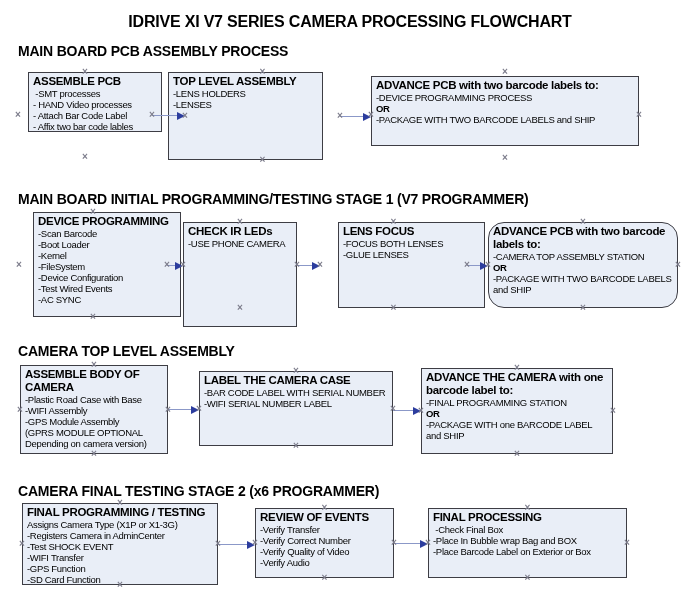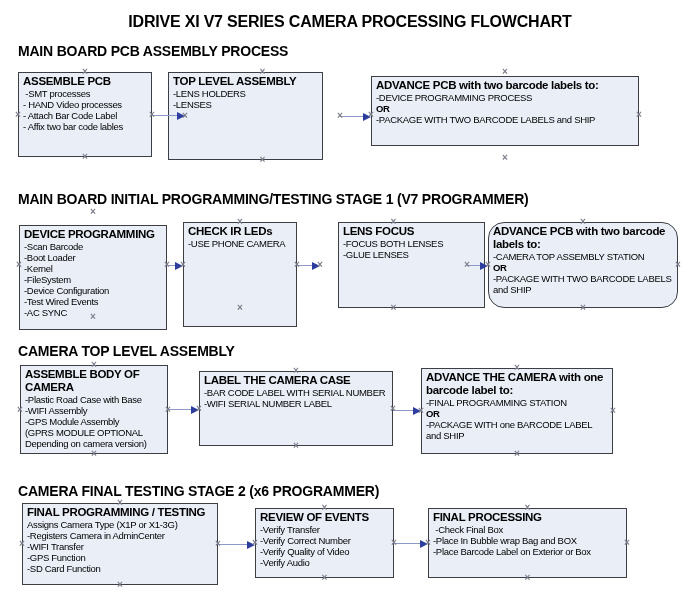--- a/index.html
+++ b/index.html
@@ -41,21 +41,21 @@
     border-left:8px solid #2c3d9e;border-top:4px solid transparent;border-bottom:4px solid transparent;
   }
 </style>
 </head>
 <body>
 
 <div class="canvas">
   <div class="main-title">IDRIVE XI V7 SERIES CAMERA PROCESSING FLOWCHART</div>
   <div id="diagram">
       <div class="section-heading" style="left: 18px; top: 43px;">MAIN BOARD PCB ASSEMBLY PROCESS</div>
-      <div class="node" style="left: 18px; top: 72px; width: 134px; height: 85px;">
+      <div class="node" style="left: 28px; top: 72px; width: 134px; height: 60px;">
         <div class="node-title-line">ASSEMBLE PCB</div>
         <div class="node-text-line"> -SMT processes</div>
         <div class="node-text-line">- HAND Video processes</div>
         <div class="node-text-line">- Attach Bar Code Label</div>
         <div class="node-text-line">- Affix two bar code lables</div>
       </div>
       <div class="handle" style="left: 85px; top: 72px;">×</div>
       <div class="handle" style="left: 85px; top: 157px;">×</div>
       <div class="handle" style="left: 18px; top: 114.5px;">×</div>
       <div class="handle" style="left: 152px; top: 114.5px;">×</div>
@@ -80,21 +80,21 @@
       <div class="handle" style="left: 639px; top: 115px;">×</div>
       <div class="arrow" style="left: 152px; top: 111px; width: 33px;">
         <div class="shaft"></div>
         <div class="head"></div>
       </div>
       <div class="arrow" style="left: 340px; top: 112px; width: 31px;">
         <div class="shaft"></div>
         <div class="head"></div>
       </div>
       <div class="section-heading" style="left: 18px; top: 191px;">MAIN BOARD INITIAL PROGRAMMING/TESTING STAGE 1 (V7 PROGRAMMER)</div>
-      <div class="node" style="left: 19px; top: 212px; width: 148px; height: 105px; margin-top: 13px;">
+      <div class="node" style="left: 33px; top: 212px; width: 148px; height: 105px;">
         <div class="node-title-line">DEVICE PROGRAMMING</div>
         <div class="node-text-line">-Scan Barcode</div>
         <div class="node-text-line">-Boot Loader</div>
         <div class="node-text-line">-Kernel</div>
         <div class="node-text-line">-FileSystem</div>
         <div class="node-text-line">-Device Configuration</div>
         <div class="node-text-line">-Test Wired Events</div>
         <div class="node-text-line">-AC SYNC</div>
       </div>
       <div class="handle" style="left: 93px; top: 212px;">×</div>
@@ -183,20 +183,21 @@
       </div>
       <div class="arrow" style="left: 393px; top: 406px; width: 28px;">
         <div class="shaft"></div>
         <div class="head"></div>
       </div>
       <div class="section-heading" style="left: 18px; top: 483px;">CAMERA FINAL TESTING STAGE 2 (x6 PROGRAMMER)</div>
       <div class="node" style="left: 22px; top: 503px; width: 196px; height: 82px;">
         <div class="node-title-line">FINAL PROGRAMMING / TESTING</div>
         <div class="node-text-line">Assigns Camera Type (X1P or X1-3G)</div>
         <div class="node-text-line">-Registers Camera in AdminCenter</div>
+        <div class="node-text-line">-Test SHOCK EVENT</div>
         <div class="node-text-line">-WIFI Transfer</div>
         <div class="node-text-line">-GPS Function</div>
         <div class="node-text-line">-SD Card Function</div>
       </div>
       <div class="handle" style="left: 120px; top: 503px;">×</div>
       <div class="handle" style="left: 120px; top: 585px;">×</div>
       <div class="handle" style="left: 22px; top: 544px;">×</div>
       <div class="handle" style="left: 218px; top: 544px;">×</div>
       <div class="node" style="left: 255px; top: 508px; width: 139px; height: 70px;">
         <div class="node-title-line">REVIEW OF EVENTS</div>

